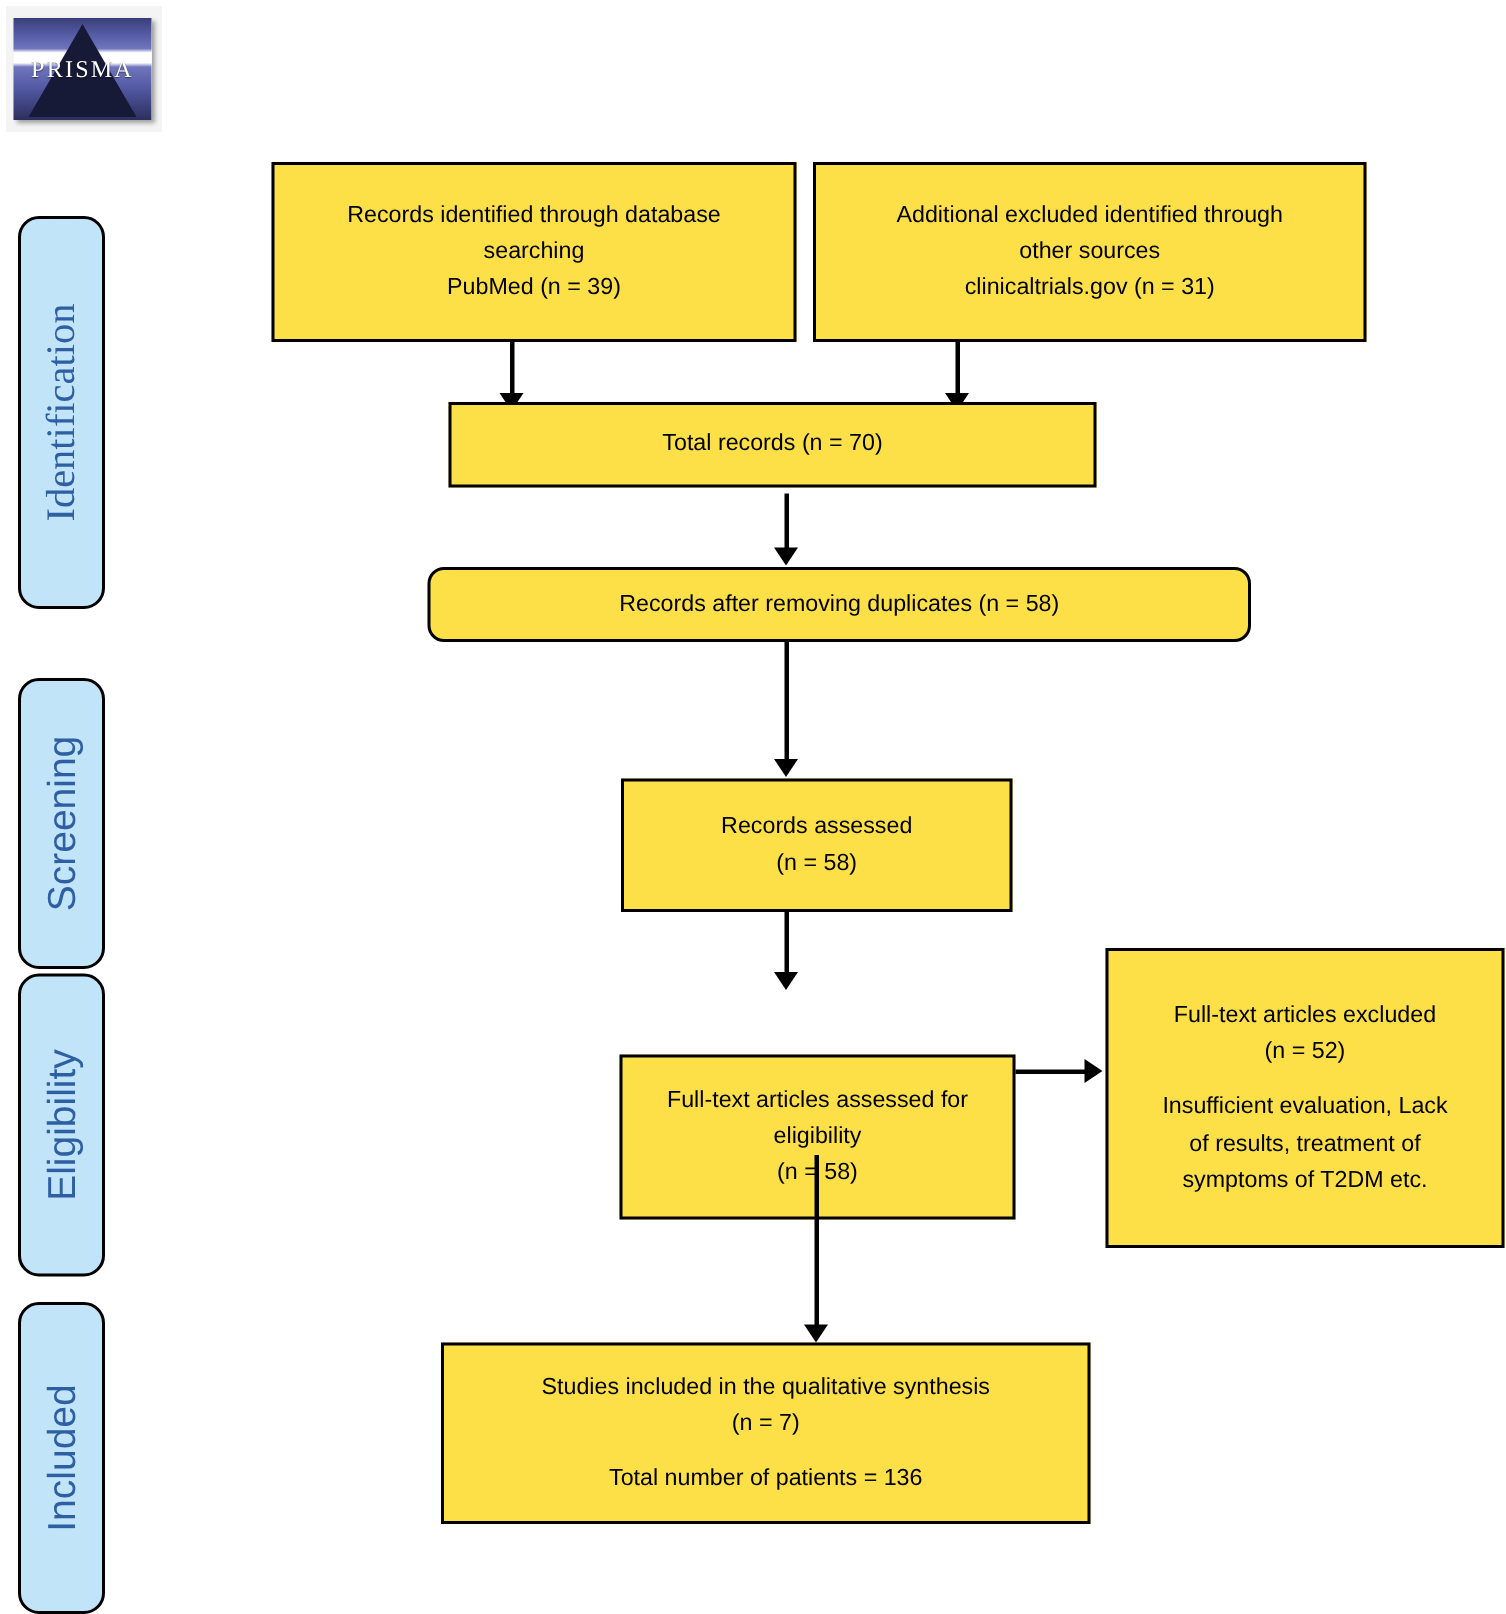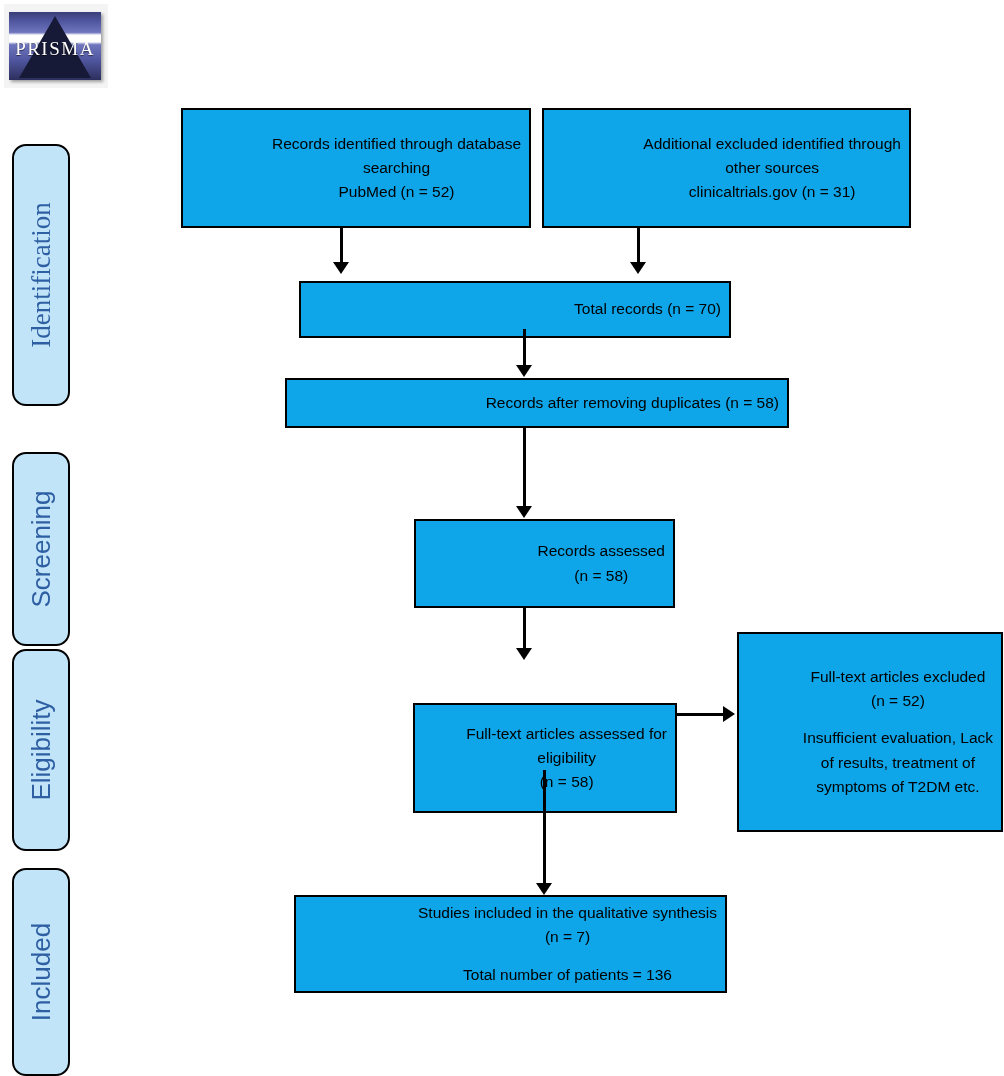--- a/index.html
+++ b/index.html
@@ -52,21 +52,21 @@
     border-right: 36px solid transparent;
     border-bottom: 62px solid #171a36;
   }
   .logo-text {
     position: absolute;
     left: 0;
     right: 0;
     top: 26px;
     text-align: center;
     font-family: "Liberation Serif", serif;
-    font-size: 19px;
+    font-size: 16px;
     letter-spacing: 1.5px;
     color: #ffffff;
     text-shadow: 0 1px 1px rgba(0,0,0,0.6);
     white-space: nowrap;
   }
 
   
   .stage {
     position: absolute;
     left: 12px;
@@ -88,25 +88,25 @@
   }
   .stage-label.serif {
     font-family: "Liberation Serif", serif;
     font-size: 27px;
   }
 
   
   .box {
     position: absolute;
     box-sizing: border-box;
-    background: #0ea5e9;
+    background: #fde047;
     border: 2px solid #000000;
     display: flex;
     align-items: center;
-    justify-content: flex-end;
+    justify-content: center;
     text-align: center;
   }
   .box-text {
     font-size: 15.5px;
     line-height: 1.55;
     color: #000000;
     padding: 0 8px;
   }
   .box-text .gap { display: block; height: 13px; }
 
@@ -160,46 +160,46 @@
     <span class="stage-label">Eligibility</span>
   </div>
   <div class="stage" style="top:868px; height:208px;">
     <span class="stage-label">Included</span>
   </div>
 
   <div class="box" style="left:181px; top:108px; width:350px; height:120px;">
     <div class="box-text">
       <span>Records identified through database</span><br>
       <span>searching</span><br>
-      <span>PubMed (n = 52)</span>
+      <span>PubMed (n = 39)</span>
     </div>
   </div>
 
   <div class="box" style="left:542px; top:108px; width:369px; height:120px;">
     <div class="box-text">
       <span>Additional excluded identified through</span><br>
       <span>other sources</span><br>
       <span>clinicaltrials.gov (n = 31)</span>
     </div>
   </div>
 
   <div class="vline" style="left:340px; top:228px; height:36px;"></div>
   <div class="arrow-down" style="left:333px; top:262px;"></div>
 
   <div class="vline" style="left:637px; top:228px; height:36px;"></div>
   <div class="arrow-down" style="left:630px; top:262px;"></div>
 
-  <div class="box" style="left:299px; top:281px; width:432px; height:57px;">
+  <div class="box" style="left:299px; top:268px; width:432px; height:57px;">
     <div class="box-text">Total records (n = 70)</div>
   </div>
 
   <div class="vline" style="left:523px; top:329px; height:38px;"></div>
   <div class="arrow-down" style="left:516px; top:365px;"></div>
 
-  <div class="box" style="left:285px; top:378px; width:504px; height:50px;">
+  <div class="box" style="left:285px; top:378px; width:549px; height:50px;border-radius:11px;">
     <div class="box-text">Records after removing duplicates (n = 58)</div>
   </div>
 
   <div class="vline" style="left:523px; top:428px; height:80px;"></div>
   <div class="arrow-down" style="left:516px; top:506px;"></div>
 
   <div class="box" style="left:414px; top:519px; width:261px; height:89px;">
     <div class="box-text">
       <span>Records assessed</span><br>
       <span>(n = 58)</span>
@@ -227,21 +227,21 @@
       <span class="gap"></span>
       <span>Insufficient evaluation, Lack</span><br>
       <span>of results, treatment of</span><br>
       <span>symptoms of T2DM etc.</span>
     </div>
   </div>
 
   <div class="vline" style="left:543px; top:770px; height:115px;"></div>
   <div class="arrow-down" style="left:536px; top:883px;"></div>
 
-  <div class="box" style="left:294px; top:895px; width:433px; height:98px;">
+  <div class="box" style="left:294px; top:895px; width:433px; height:121px;">
     <div class="box-text">
       <span>Studies included in the qualitative synthesis</span><br>
       <span>(n = 7)</span>
       <span class="gap"></span>
       <span>Total number of patients = 136</span>
     </div>
   </div>
 
 </div>
 

